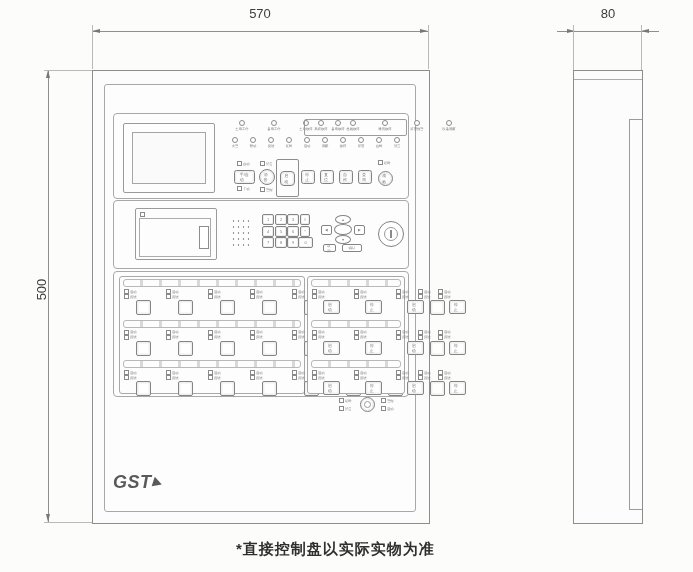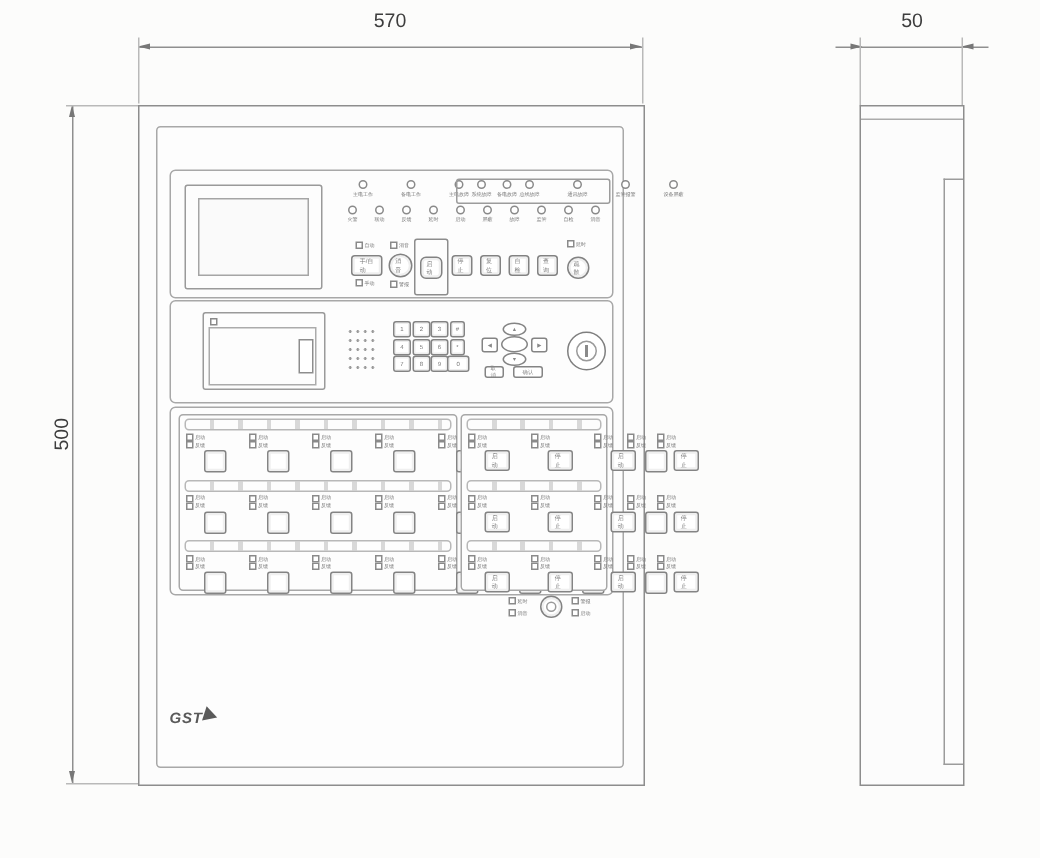--- a/index.html
+++ b/index.html
@@ -50,41 +50,41 @@
   .kkey{position:absolute;width:10px;height:9px;border:1px solid #848484;border-radius:2px;
         background:#fff;box-shadow:inset 0 0 0 1px #eee;}
   .oval{position:absolute;border:1px solid #848484;border-radius:50%;background:#fff;}
   .navkey{position:absolute;border:1px solid #848484;border-radius:2px;background:#fff;}
   .tg{position:absolute;left:0;top:0;width:100%;height:100%;display:flex;align-items:center;
       justify-content:center;font-size:8px;color:#888;transform:scale(0.45);}
   
   .speaker{position:absolute;width:19px;height:29px;
     background-image:radial-gradient(#9a9a9a 0.8px,transparent 1.1px);background-size:5px 6px;}
   .footnote{position:absolute;font-size:15px;font-weight:600;color:#2f2f2f;letter-spacing:1px;}
-  .brand{position:absolute;font-size:10px;font-weight:800;font-style:italic;color:#5a5a5a;letter-spacing:0.5px;}
+  .brand{position:absolute;font-size:18px;font-weight:800;font-style:italic;color:#5a5a5a;letter-spacing:0.5px;}
   .model{position:absolute;font-size:9.5px;font-weight:700;color:#565656;white-space:nowrap;}
 </style>
 </head>
 <body>
 
 <div id="canvas">
 
   <div class="hline" style="left:92px;top:31px;width:336px;"></div>
   <div class="arr arr-l" style="left:92px;top:28.5px;"></div>
   <div class="arr arr-r" style="left:420px;top:28.5px;"></div>
   <div class="vline ext" style="left:92px;top:25px;height:44px;"></div>
   <div class="vline ext" style="left:428px;top:25px;height:44px;"></div>
   <div class="dimtext" style="left:240px;top:6px;width:40px;">570</div>
 
   <div class="hline" style="left:557px;top:31px;width:102px;"></div>
   <div class="arr arr-r" style="left:567px;top:28.5px;"></div>
   <div class="arr arr-l" style="left:641px;top:28.5px;"></div>
   <div class="vline ext" style="left:573px;top:25px;height:46px;"></div>
   <div class="vline ext" style="left:641px;top:25px;height:46px;"></div>
-  <div class="dimtext" style="left:588px;top:6px;width:40px;">50</div>
+  <div class="dimtext" style="left:588px;top:6px;width:40px;">80</div>
 
   <div class="vline" style="left:48px;top:70px;height:452px;"></div>
   <div class="arr arr-u" style="left:45.5px;top:70px;"></div>
   <div class="arr arr-d" style="left:45.5px;top:514px;"></div>
   <div class="hline ext" style="left:44px;top:70px;width:48px;"></div>
   <div class="hline ext" style="left:44px;top:522px;width:48px;"></div>
   <div class="dimtext" style="left:26px;top:282px;width:30px;transform:rotate(-90deg);">500</div>
 
   <div class="box" style="left:92px;top:70px;width:336px;height:452px;">
     <div class="rrect" style="left:11px;top:13px;width:310px;height:426px;border-radius:3px;">
@@ -799,13 +799,14 @@
     </div>
   </div>
 
   <div class="box" style="left:573px;top:70px;width:68px;height:452px;">
     <div class="hline" style="left:0;top:8px;width:68px;background:#ababab;"></div>
     <div class="vline" style="left:55px;top:48px;height:391px;background:#9b9b9b;"></div>
     <div class="hline" style="left:55px;top:48px;width:13px;background:#9b9b9b;"></div>
     <div class="hline" style="left:55px;top:438px;width:13px;background:#9b9b9b;"></div>
   </div>
 
+  <div class="footnote" style="left:236px;top:540px;">*直接控制盘以实际实物为准</div>
 </div>
 
 </body></html>

